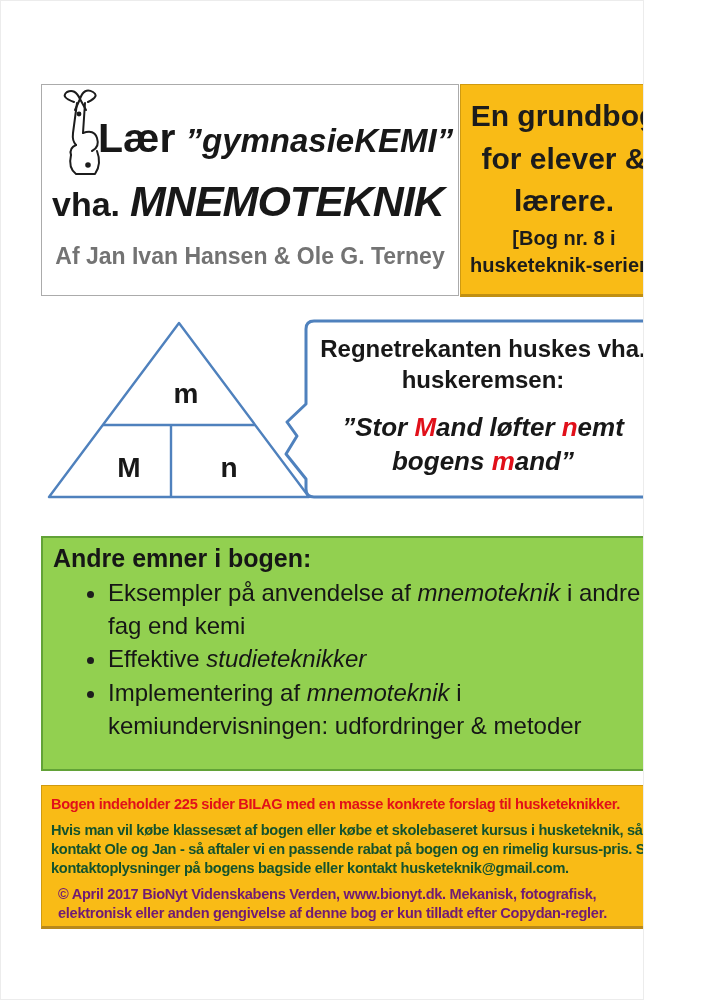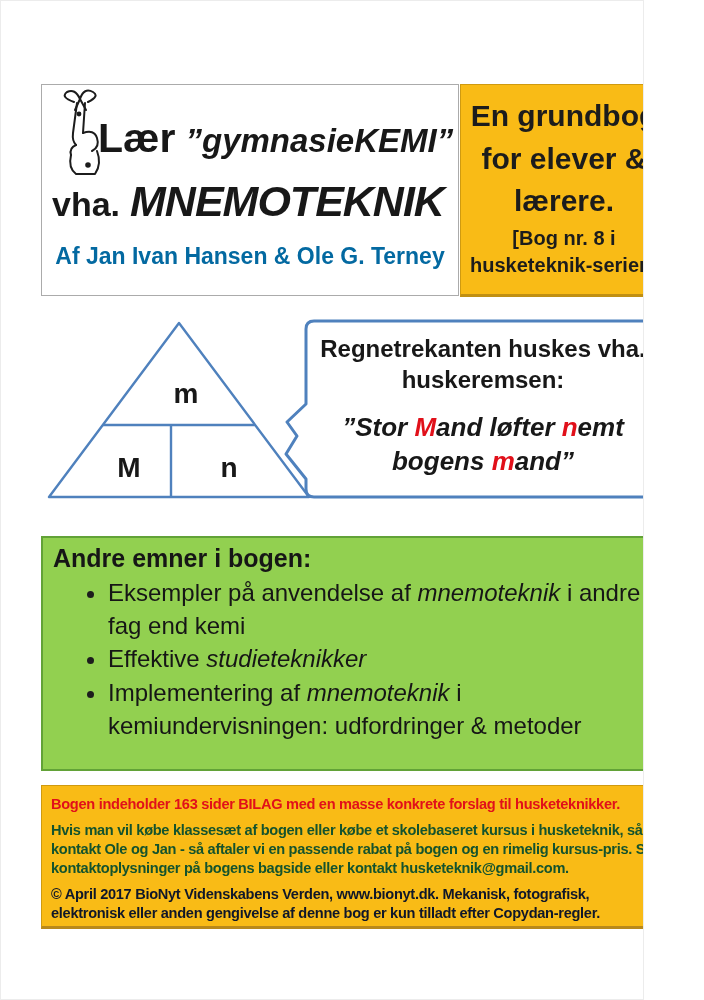--- a/index.html
+++ b/index.html
@@ -83,21 +83,21 @@
         <path d="M21 66 Q18 79 26 85 L45 85 Q52 75 47 62"></path>
         <circle cx="38" cy="76" r="1.8" fill="#1c1c1c"></circle>
       </g>
     </svg>
     <div class="title-line1">
       <span class="t1-prefix">Lær</span><span class="t1-quoted">”gymnasieKEMI”</span>
     </div>
     <div class="title-line2">
       <span class="t2-prefix">vha.</span><span class="t2-main">MNEMOTEKNIK</span>
     </div>
-    <div class="author-line" style="color: #0369a1;">Af Jan Ivan Hansen &amp; Ole G. Terney</div>
+    <div class="author-line" style="color: #737373;">Af Jan Ivan Hansen &amp; Ole G. Terney</div>
   </div>
 
   <div class="badge" style="background: rgb(249, 187, 22);">
     <div class="badge-main">En grundbog for elever &amp; lærere.</div>
     <div class="badge-sub">[Bog nr. 8 i husketeknik-serien]</div>
   </div>
 
   <svg class="triangle-svg" width="276" height="186" viewBox="0 0 276 186">
     <polygon points="138,6 8,180 268,180" fill="#ffffff" stroke="#4F81BD" stroke-width="2.4" stroke-linejoin="round"></polygon>
     <line x1="62" y1="108" x2="214" y2="108" stroke="#4F81BD" stroke-width="2.4"></line>
@@ -119,18 +119,18 @@
   <div class="green-box" style="background: rgb(146, 208, 80);">
     <div class="green-heading">Andre emner i bogen:</div>
     <ul class="green-list">
       <li><span>Eksempler på anvendelse af </span><span style="font-style: italic;">mnemoteknik</span><span> i andre fag end kemi</span></li>
       <li><span>Effektive </span><span style="font-style: italic;">studieteknikker</span></li>
       <li><span>Implementering af </span><span style="font-style: italic;">mnemoteknik</span><span> i kemiundervisningen: udfordringer &amp; metoder</span></li>
     </ul>
   </div>
 
   <div class="footer-box" style="background: rgb(249, 187, 22);">
-    <p style="color: rgb(225, 16, 26);">Bogen indeholder 163 sider BILAG med en masse konkrete forslag til husketeknikker.</p>
+    <p style="color: rgb(225, 16, 26);">Bogen indeholder 225 sider BILAG med en masse konkrete forslag til husketeknikker.</p>
     <p style="color: #14532d;">Hvis man vil købe klassesæt af bogen eller købe et skolebaseret kursus i husketeknik, så kontakt Ole og Jan - så aftaler vi en passende rabat på bogen og en rimelig kursus-pris. Se kontaktoplysninger på bogens bagside eller kontakt husketeknik@gmail.com.</p>
-    <p style="color: #0f172a;">© April 2017 BioNyt Videnskabens Verden, www.bionyt.dk. Mekanisk, fotografisk, elektronisk eller anden gengivelse af denne bog er kun tilladt efter Copydan-regler.</p>
+    <p style="color: #701a75; margin-left: 7px;">© April 2017 BioNyt Videnskabens Verden, www.bionyt.dk. Mekanisk, fotografisk, elektronisk eller anden gengivelse af denne bog er kun tilladt efter Copydan-regler.</p>
   </div>
 
 </div>
 
 </body></html>

